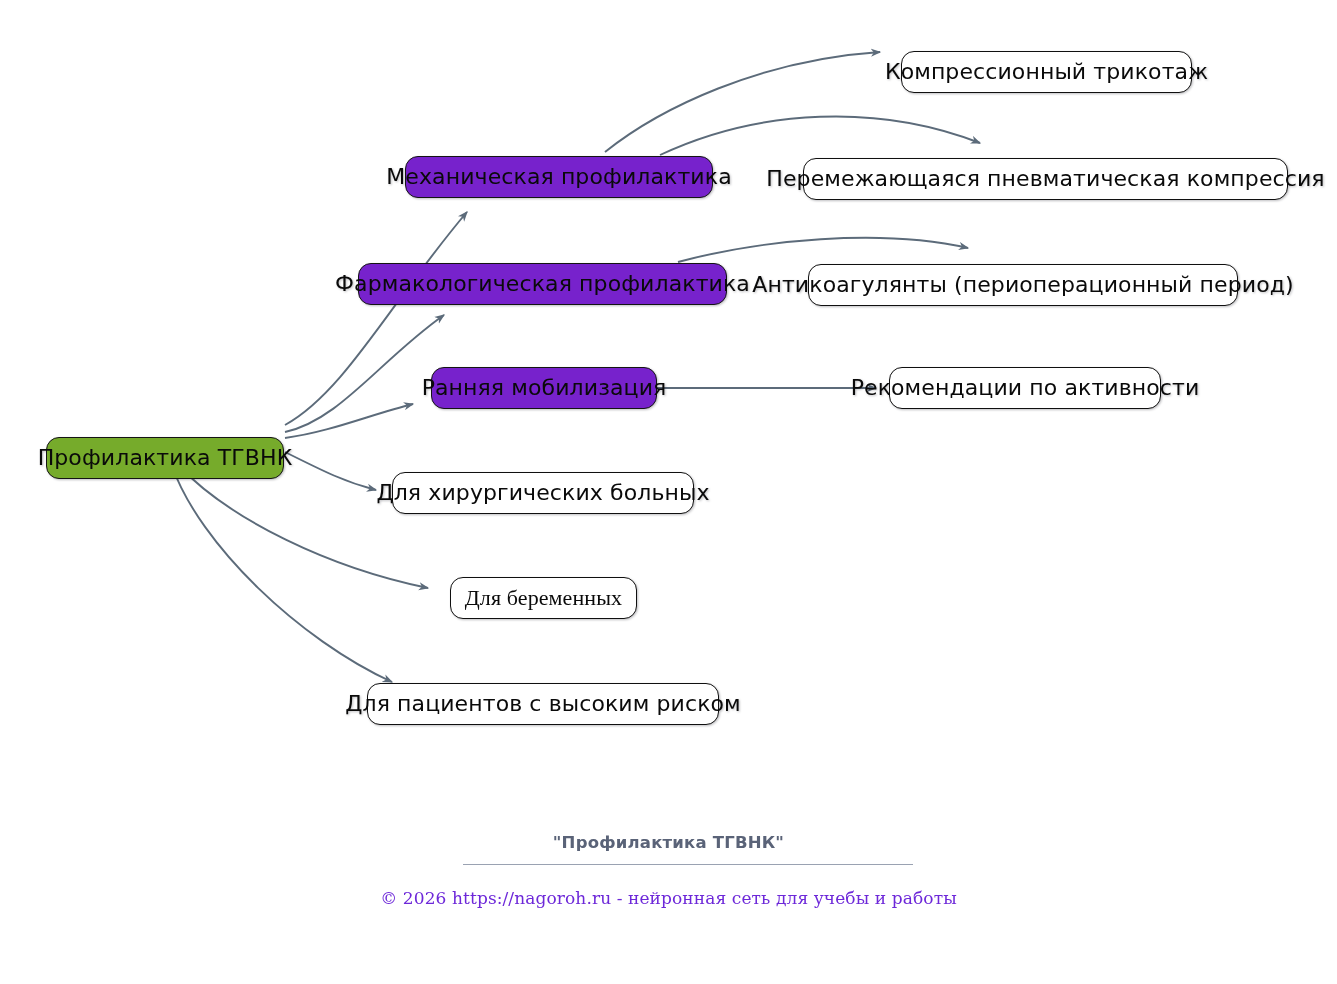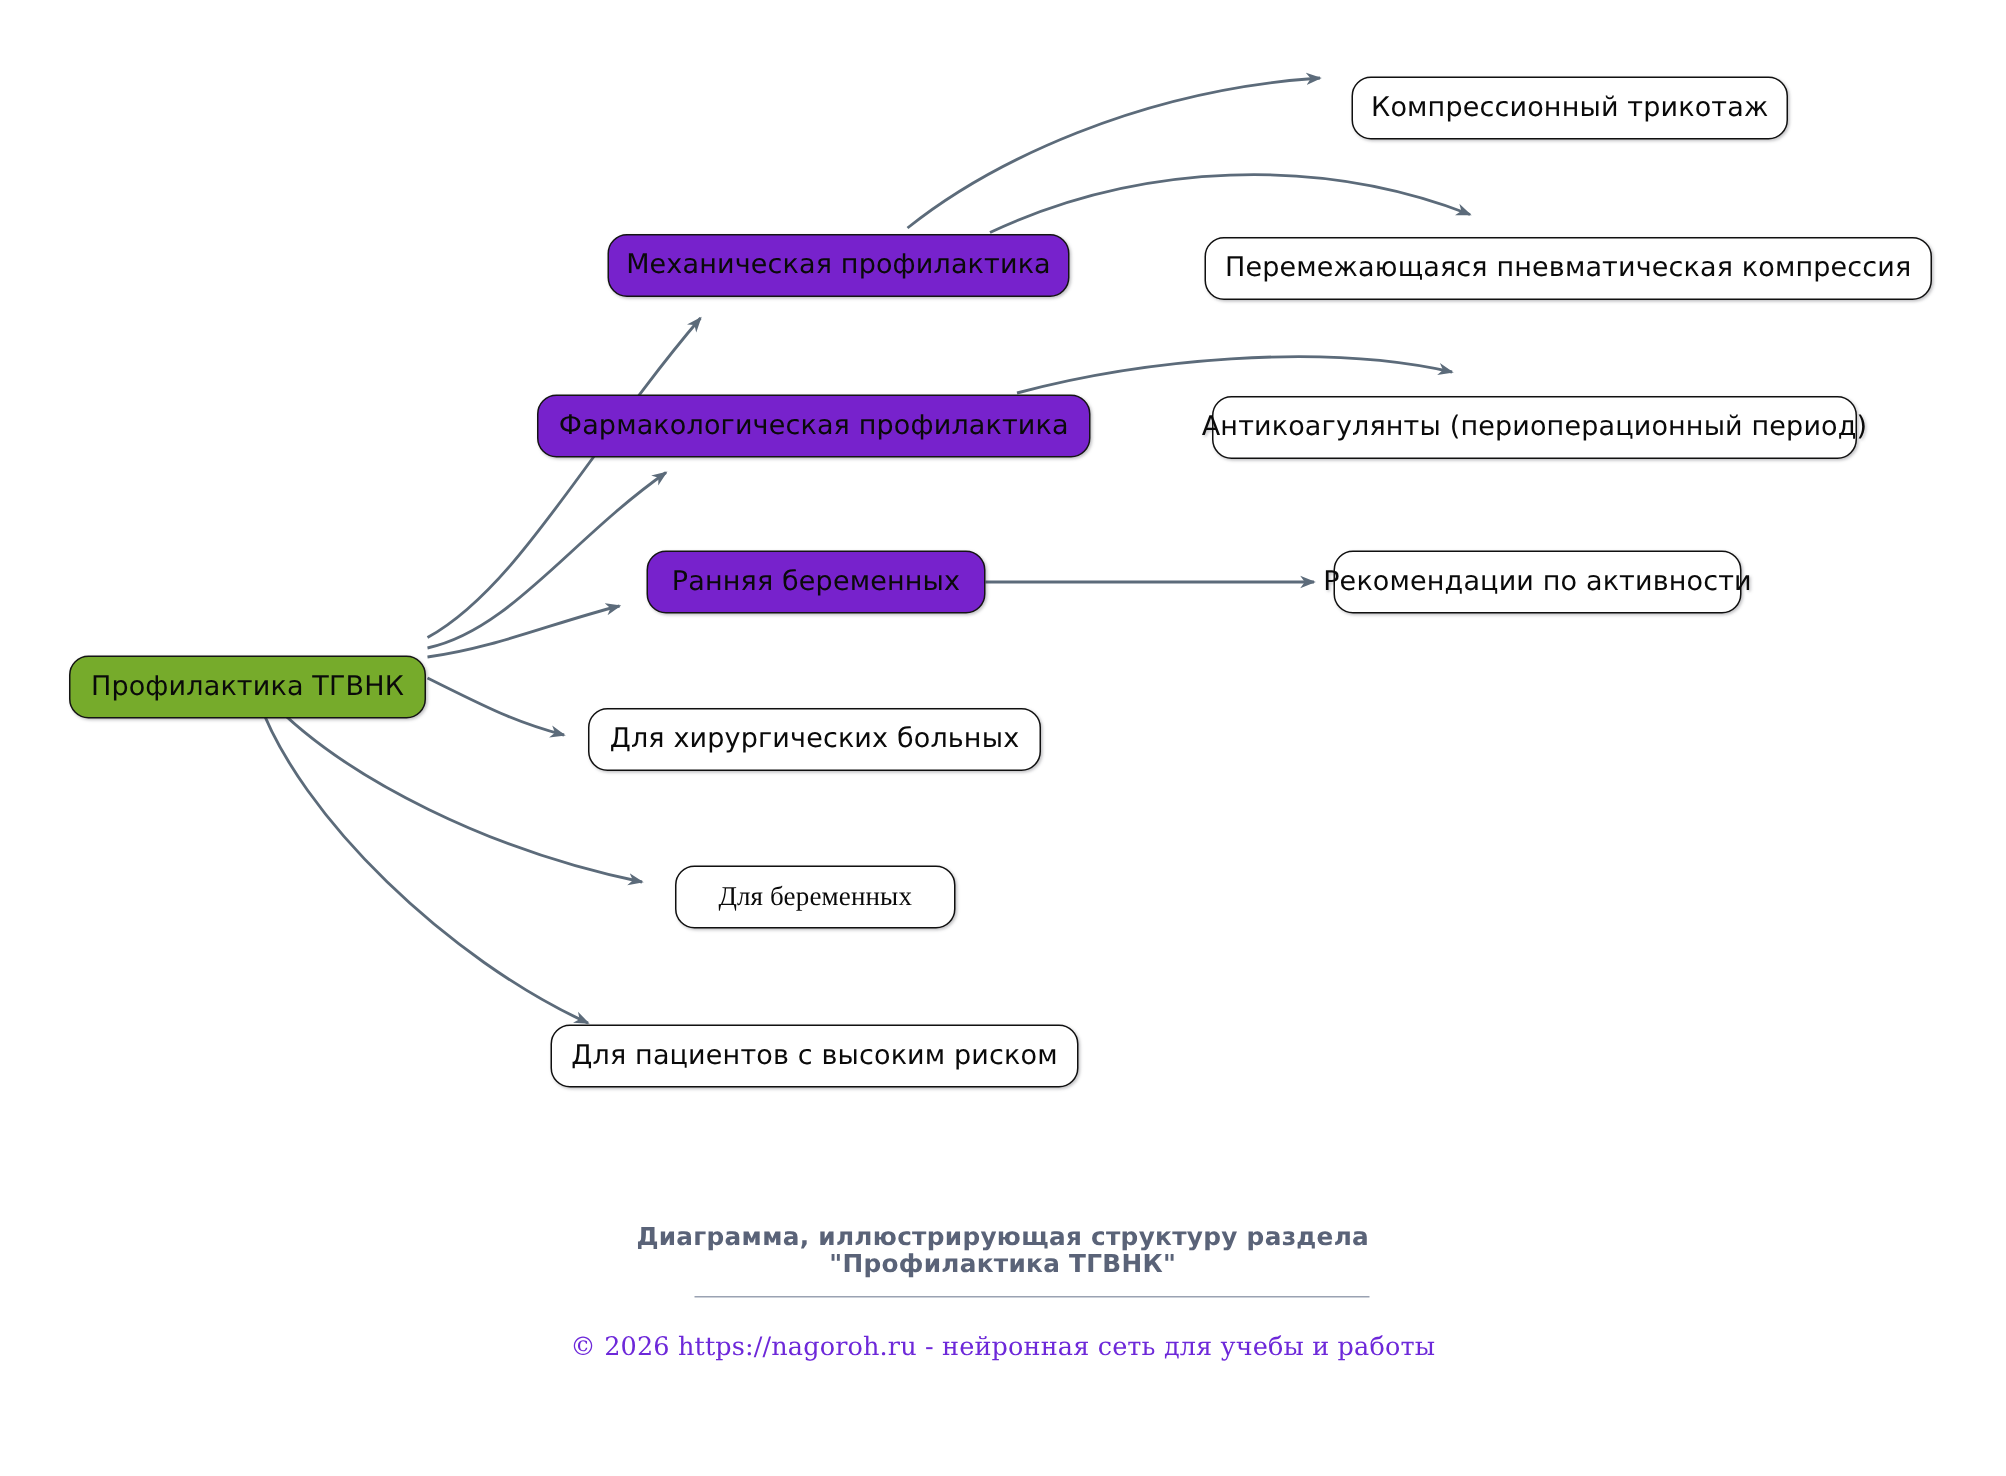--- a/index.html
+++ b/index.html
@@ -34,21 +34,21 @@
   }
 
   .node {
     position: absolute;
     box-sizing: border-box;
     display: flex;
     align-items: center;
     justify-content: center;
     border-radius: 13px;
     border: 1.6px solid #111111;
-    font-size: 18px;
+    font-size: 22px;
     line-height: 1.1;
     color: #0a0a0a;
     white-space: nowrap;
     letter-spacing: 0.1px;
     padding: 0 4px;
     filter: drop-shadow(1px 1.5px 1.2px rgba(40,40,50,0.30));
   }
 
   .node.root {
     background: #76ab2b;
@@ -137,21 +137,21 @@
 
   <div class="node branch" style="left:405px; top:156px; width:308px; height:42px;">
     <span>Механическая профилактика</span>
   </div>
 
   <div class="node branch" style="left:358px; top:263px; width:369px; height:42px;">
     <span>Фармакологическая профилактика</span>
   </div>
 
   <div class="node branch" style="left:431px; top:367px; width:226px; height:42px;">
-    <span>Ранняя беременных</span>
+    <span>Ранняя мобилизация</span>
   </div>
 
   <div class="node leaf" style="left:901px; top:51px; width:291px; height:42px;">
     <span>Компрессионный трикотаж</span>
   </div>
 
   <div class="node leaf" style="left:803px; top:158px; width:485px; height:42px;">
     <span>Перемежающаяся пневматическая компрессия</span>
   </div>
 
@@ -168,23 +168,20 @@
   </div>
 
   <div class="node leaf" style="left:450px; top:577px; width:187px; height:42px;font-family:Liberation Serif, serif;">
     <span>Для беременных</span>
   </div>
 
   <div class="node leaf" style="left:367px; top:683px; width:352px; height:42px;">
     <span>Для пациентов с высоким риском</span>
   </div>
 
-  <div class="caption" style="top:814px;">
-    <span>Диаграмма, иллюстрирующая структуру раздела</span>
-  </div>
   <div class="caption" style="top:832px;">
     <span>"Профилактика ТГВНК"</span>
   </div>
 
   <div class="caption-rule" style="left:463px; top:864px; width:450px;"></div>
 
   <div class="footer" style="top:888px;">
     <span>© 2026 https://nagoroh.ru - нейронная сеть для учебы и работы</span>
   </div>
 

